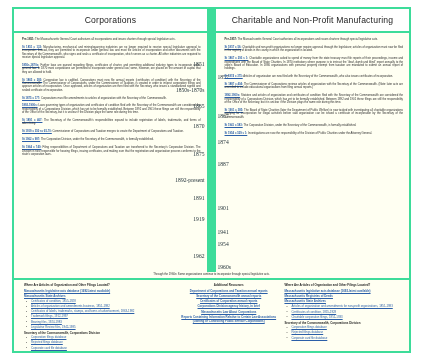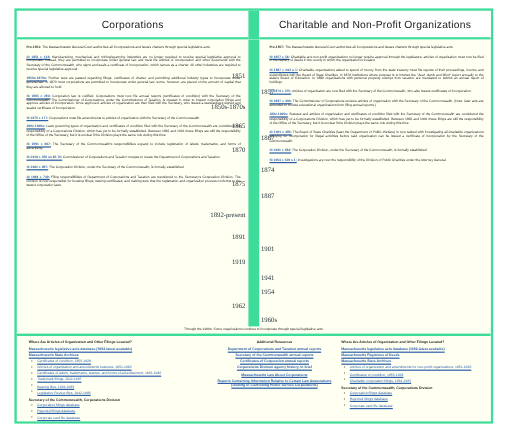--- a/index.html
+++ b/index.html
@@ -168,21 +168,21 @@
 
 <div class="page">
   <div class="frame">
 
     <div class="header-row">
       <div class="hdr hdr-left">
         <span class="hdr-title">Corporations</span>
       </div>
       <div class="hdr-gap"></div>
       <div class="hdr hdr-right">
-        <span class="hdr-title">Charitable and Non-Profit Organizations</span>
+        <span class="hdr-title">Charitable and Non-Profit Manufacturing</span>
       </div>
     </div>
 
     <div class="body-row">
 
       <div class="col col-left" id="col-left">
           <div class="entry">
             <p class="etext" style="margin: 0px;"><span class="lead">Pre-1851:</span><span> The Massachusetts General Court authorizes all incorporations and issues charters through special legislative acts.</span></p>
           </div>
           <div class="entry">

